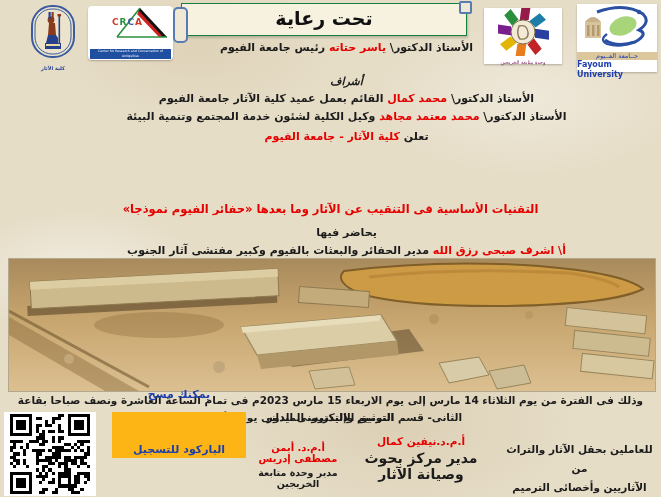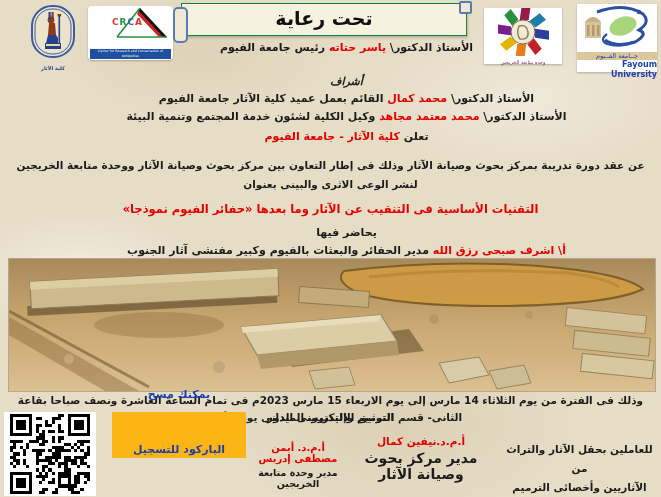--- a/index.html
+++ b/index.html
@@ -25,21 +25,21 @@
   .banner .title{width:100%;text-align:center;line-height:29px;font-size:19px;font-weight:bold;color:#101010;}
   .roll-left{position:absolute;left:-9px;top:3px;width:11px;height:32px;background:#efe8d4;
     border:2px solid #5a7ab2;border-radius:5px;}
   .roll-right{position:absolute;right:-6px;top:-3px;width:9px;height:9px;background:#efe8d4;
     border:2px solid #5a7ab2;border-radius:2px;}
   
   .logo-box{position:absolute;background:#fff;box-shadow:0 1px 2px rgba(0,0,0,.25);}
   .cartouche{position:absolute;left:30px;top:5px;width:46px;height:62px;text-align:center;}
   .grad-caption{font-size:5px;color:#7a1f5c;text-align:center;line-height:1;}
   .fayoum-ar{font-size:6.5px;color:#1d3fae;background:#dcc79c;text-align:center;line-height:8px;letter-spacing:1px;}
-  .fayoum-en{font-size:8px;font-weight:bold;color:#1d3fae;text-align:right;direction:ltr;line-height:10px;}
+  .fayoum-en{font-size:8px;font-weight:bold;color:#1d3fae;text-align:left;direction:ltr;line-height:10px;}
   .crca-caption{font-size:3.5px;color:#444;text-align:center;line-height:4px;}
   .crca-strip{font-size:3.2px;color:#fff;background:#1f4fa0;text-align:center;direction:ltr;line-height:5px;}
   .crca-word{direction:ltr;text-align:center;font-weight:bold;font-size:9px;letter-spacing:1px;line-height:9px;}
   .crca-word .l1,.crca-word .l4{color:#d43a2a;} .crca-word .l2{color:#2a8f3c;} .crca-word .l3{color:#3a5ba0;}
   
   .photo{position:absolute;left:8px;top:258px;width:646px;height:132px;border:1px solid #b3a78c;}
   
   .qr{position:absolute;left:4px;top:412px;width:92px;height:84px;background:#fff;padding:2px;box-sizing:border-box;}
   .qr svg{width:100%;height:100%;}
   .qr-caption{position:absolute;left:112px;top:412px;width:134px;height:46px;background:#fdb515;
@@ -159,21 +159,20 @@
     <span>الأستاذ الدكتور\</span>
     <span class="red">محمد معتمد مجاهد</span>
     <span>وكيل الكلية لشئون خدمة المجتمع وتنمية البيئة</span>
   </div>
 
   <div class="center-line fs11" style="top:130px;">
     <span>تعلن</span>
     <span class="red">كلية الآثار - جامعة الفيوم</span>
   </div>
 
-  <div class="center-line fs10" style="top:156px;left:10px;right:10px;line-height:19px;">عن عقد دورة تدريبة بمركز بحوث وصيانة الآثار وذلك فى إطار التعاون بين مركز بحوث وصيانة الآثار ووحدة متابعة الخريجين لنشر الوعى الاثرى والبينى بعنوان</div>
 
   <div class="center-line" style="top:202px;font-size:11.5px;color:#e60000;">التقنيات الأساسية فى التنقيب عن الآثار وما بعدها «حفائر الفيوم نموذجا»</div>
 
   <div class="center-line fs11" style="top:226px;">يحاضر فيها</div>
 
   <div class="center-line fs11" style="top:244px;">
     <span class="red">أ\ اشرف صبحى رزق الله</span>
     <span>مدير الحفائر والبعثات بالفيوم وكبير مفتشى آثار الجنوب</span>
   </div>
 

